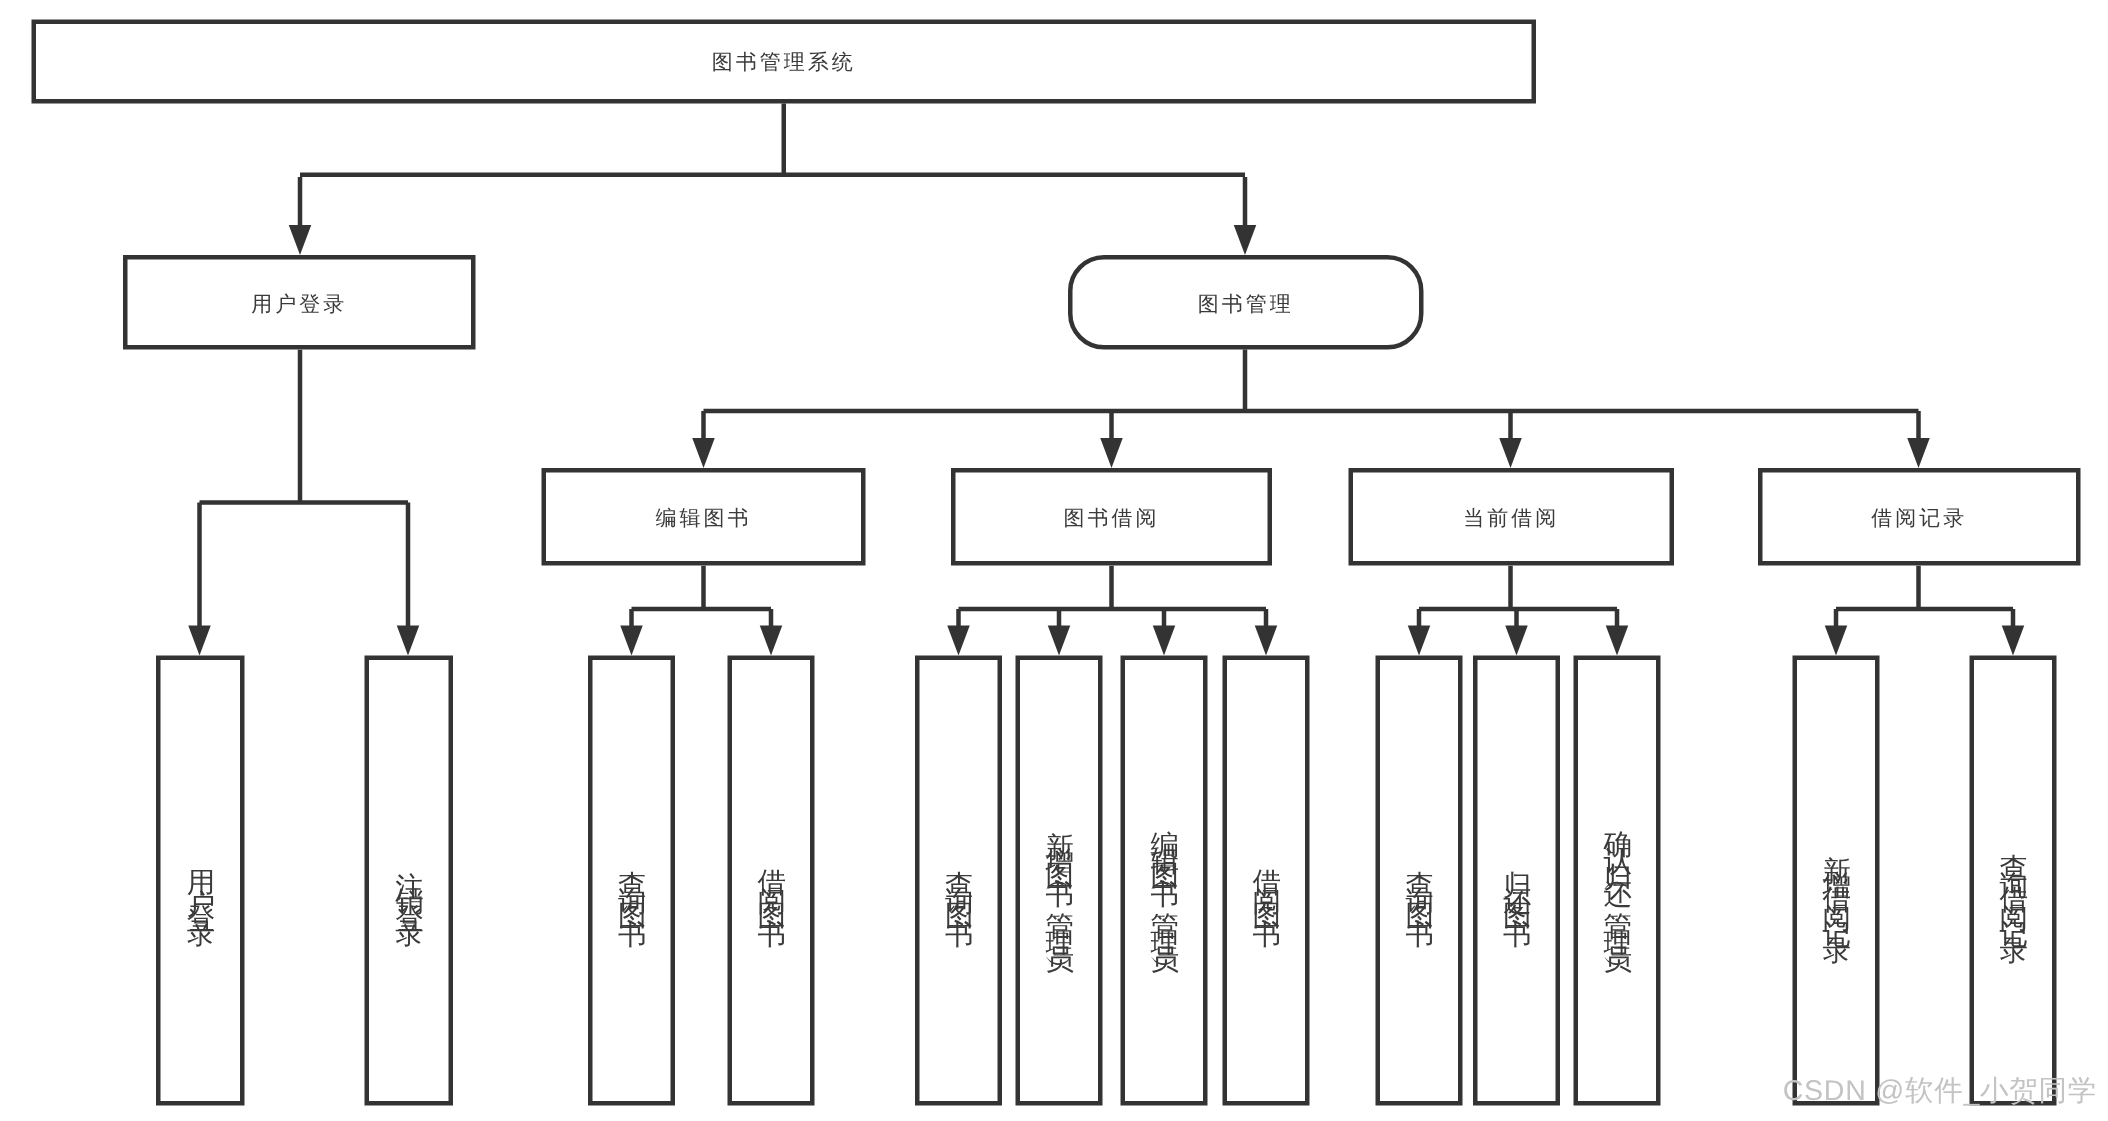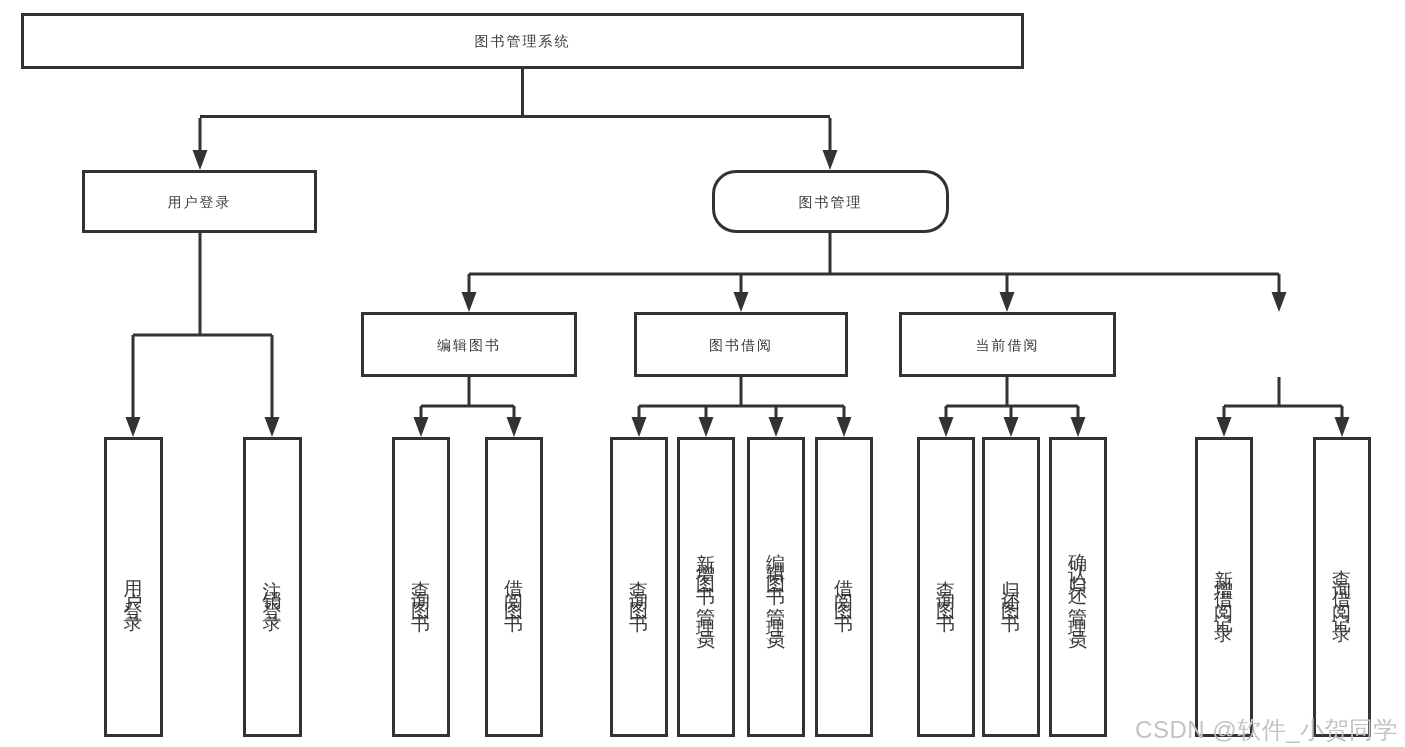--- a/index.html
+++ b/index.html
@@ -39,21 +39,21 @@
     font-size: 19px;
     letter-spacing: 11px;
     line-height: 1;
     white-space: nowrap;
     color: #3a3a3a;
   }
   .watermark {
     position: absolute;
     right: 7px;
     top: 714px;
-    font-size: 24px;
+    font-size: 19px;
     color: #c3c3c3;
     letter-spacing: 0.5px;
     z-index: 5;
     white-space: nowrap;
   }
 </style>
 </head>
 <body>
 
 <div class="canvas">
@@ -113,20 +113,23 @@
 
   <div class="box" style="left:361px; top:312px; width:216px; height:65px;">
     <span class="hlbl">编辑图书</span>
   </div>
   <div class="box" style="left:634px; top:312px; width:214px; height:65px;">
     <span class="hlbl">图书借阅</span>
   </div>
   <div class="box" style="left:899px; top:312px; width:217px; height:65px;">
     <span class="hlbl">当前借阅</span>
   </div>
+  <div class="box" style="left:1172px; top:312px; width:215px; height:65px;">
+    <span class="hlbl">借阅记录</span>
+  </div>
 
   <div class="box" style="left:104px; top:437px; width:59px; height:300px;">
     <span class="vtxt">用户登录</span>
   </div>
   <div class="box" style="left:243px; top:437px; width:59px; height:300px;">
     <span class="vtxt">注销登录</span>
   </div>
 
   <div class="box" style="left:392px; top:437px; width:58px; height:300px;">
     <span class="vtxt">查询图书</span>

